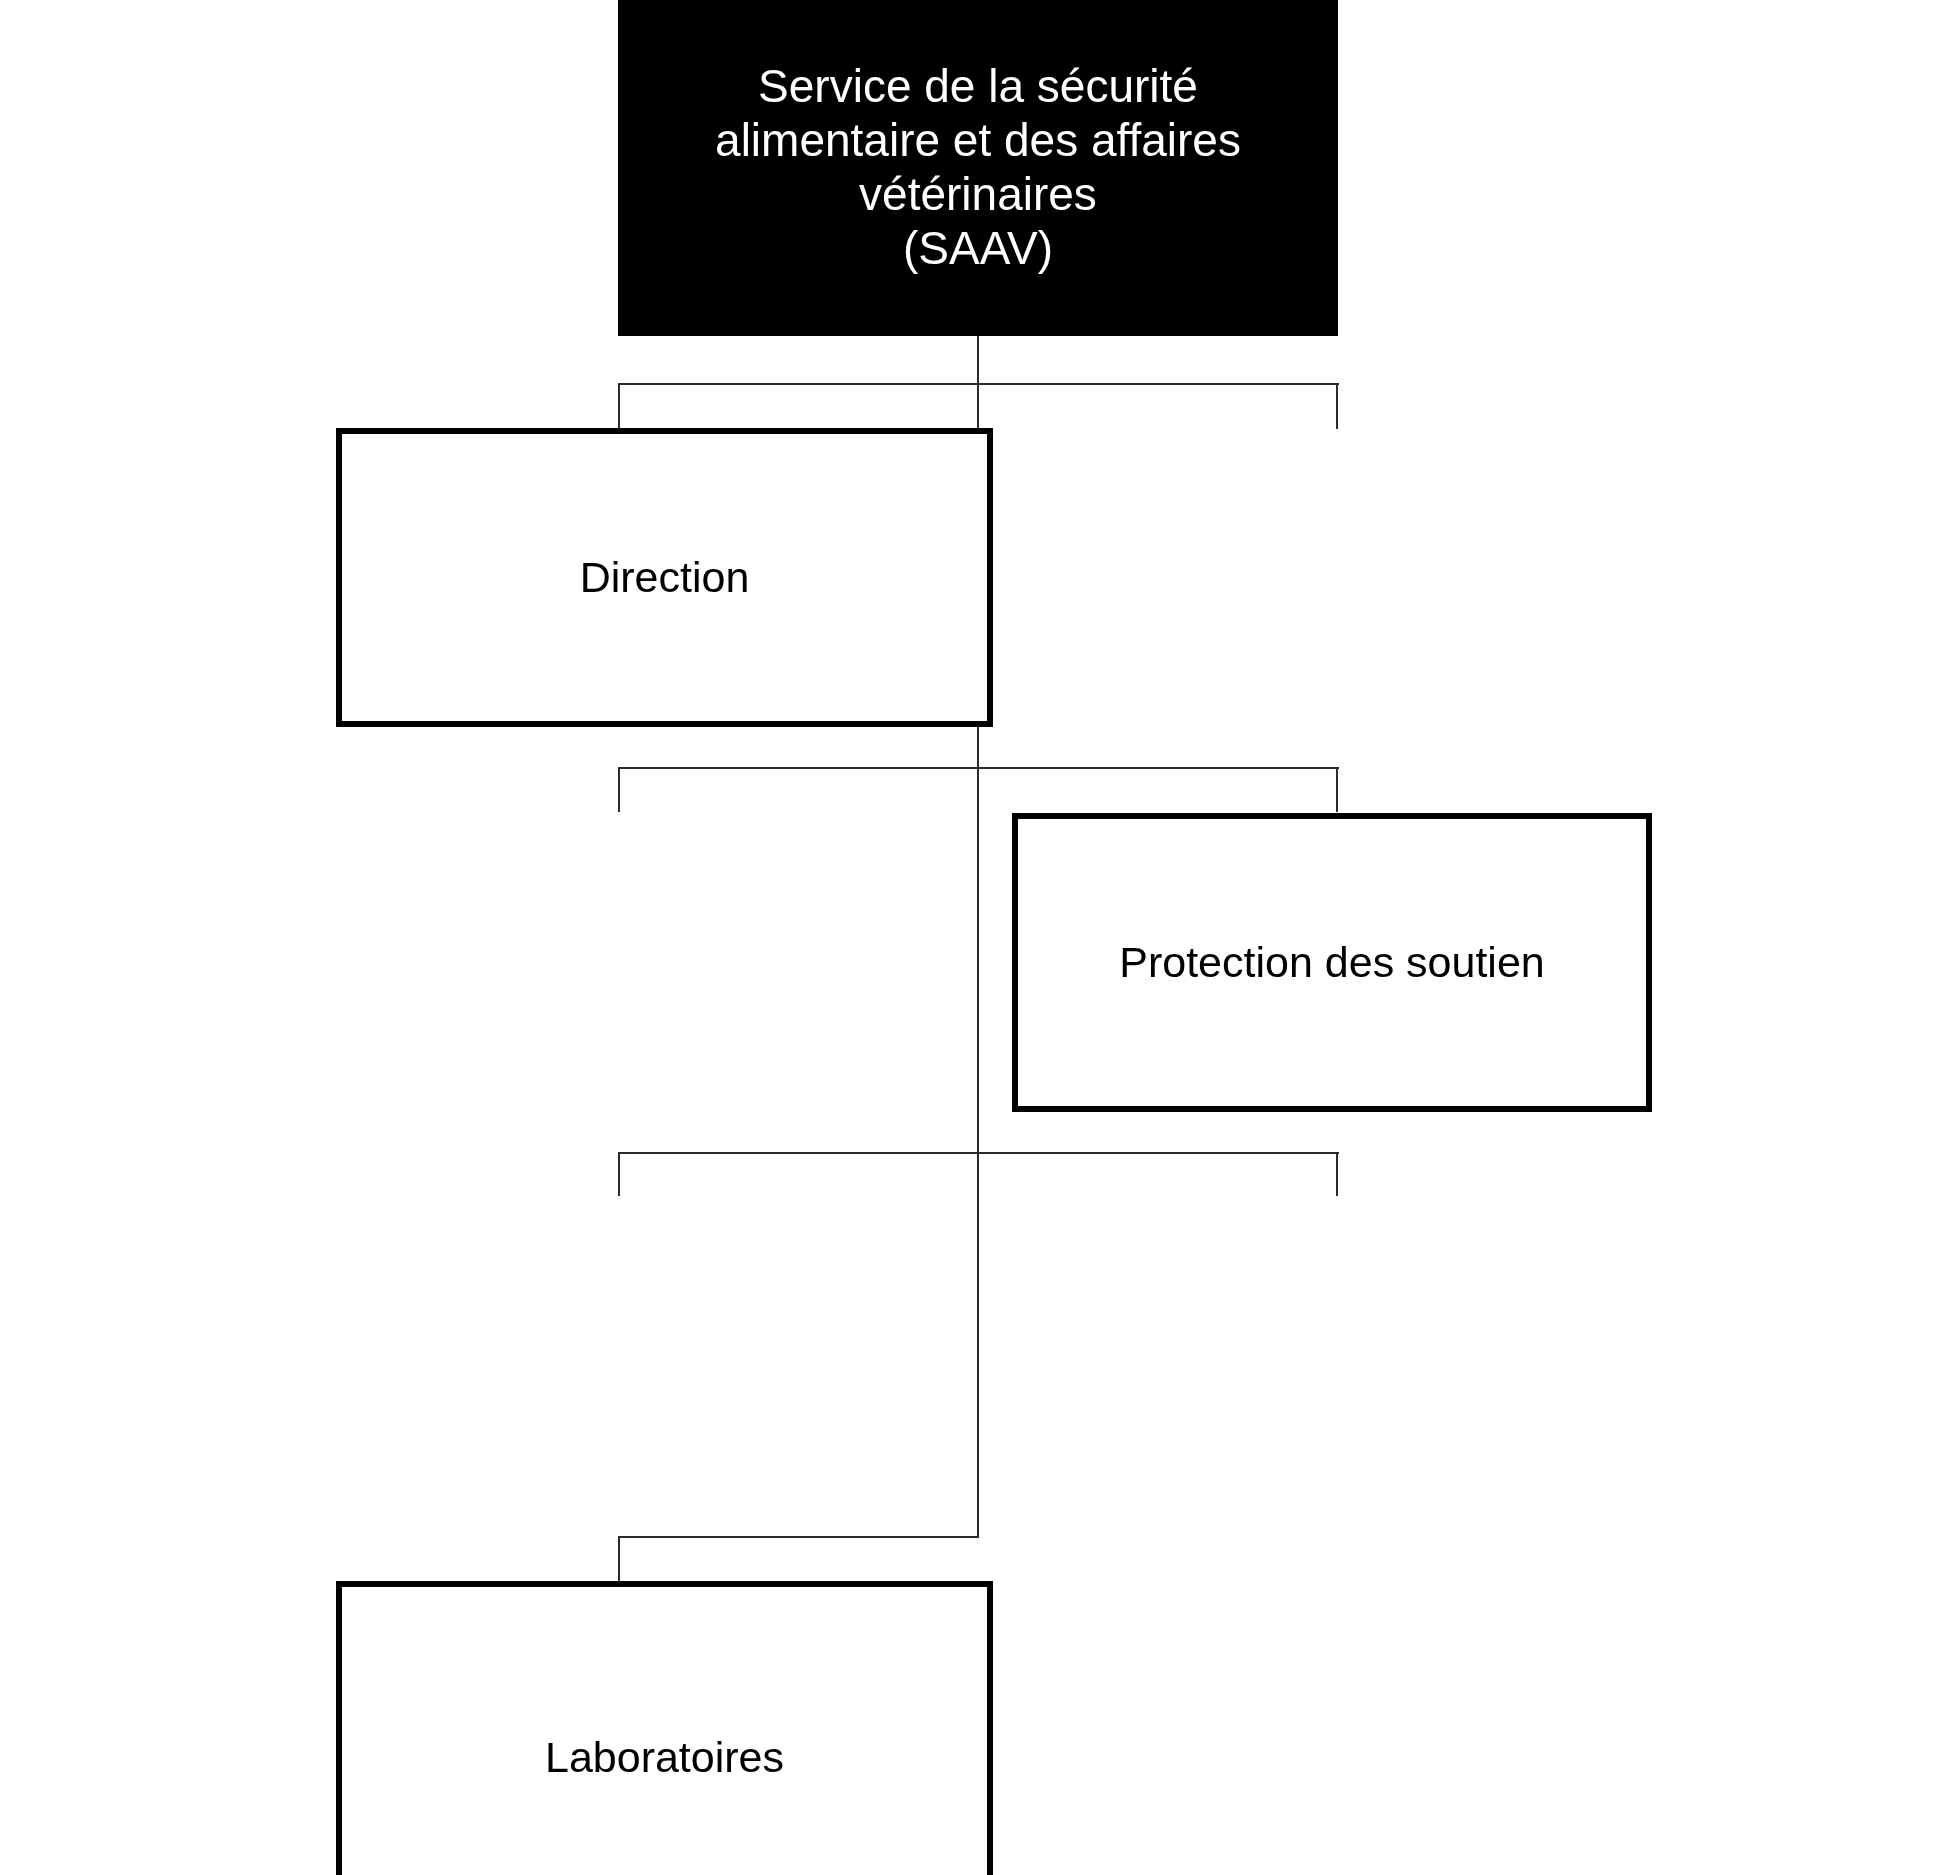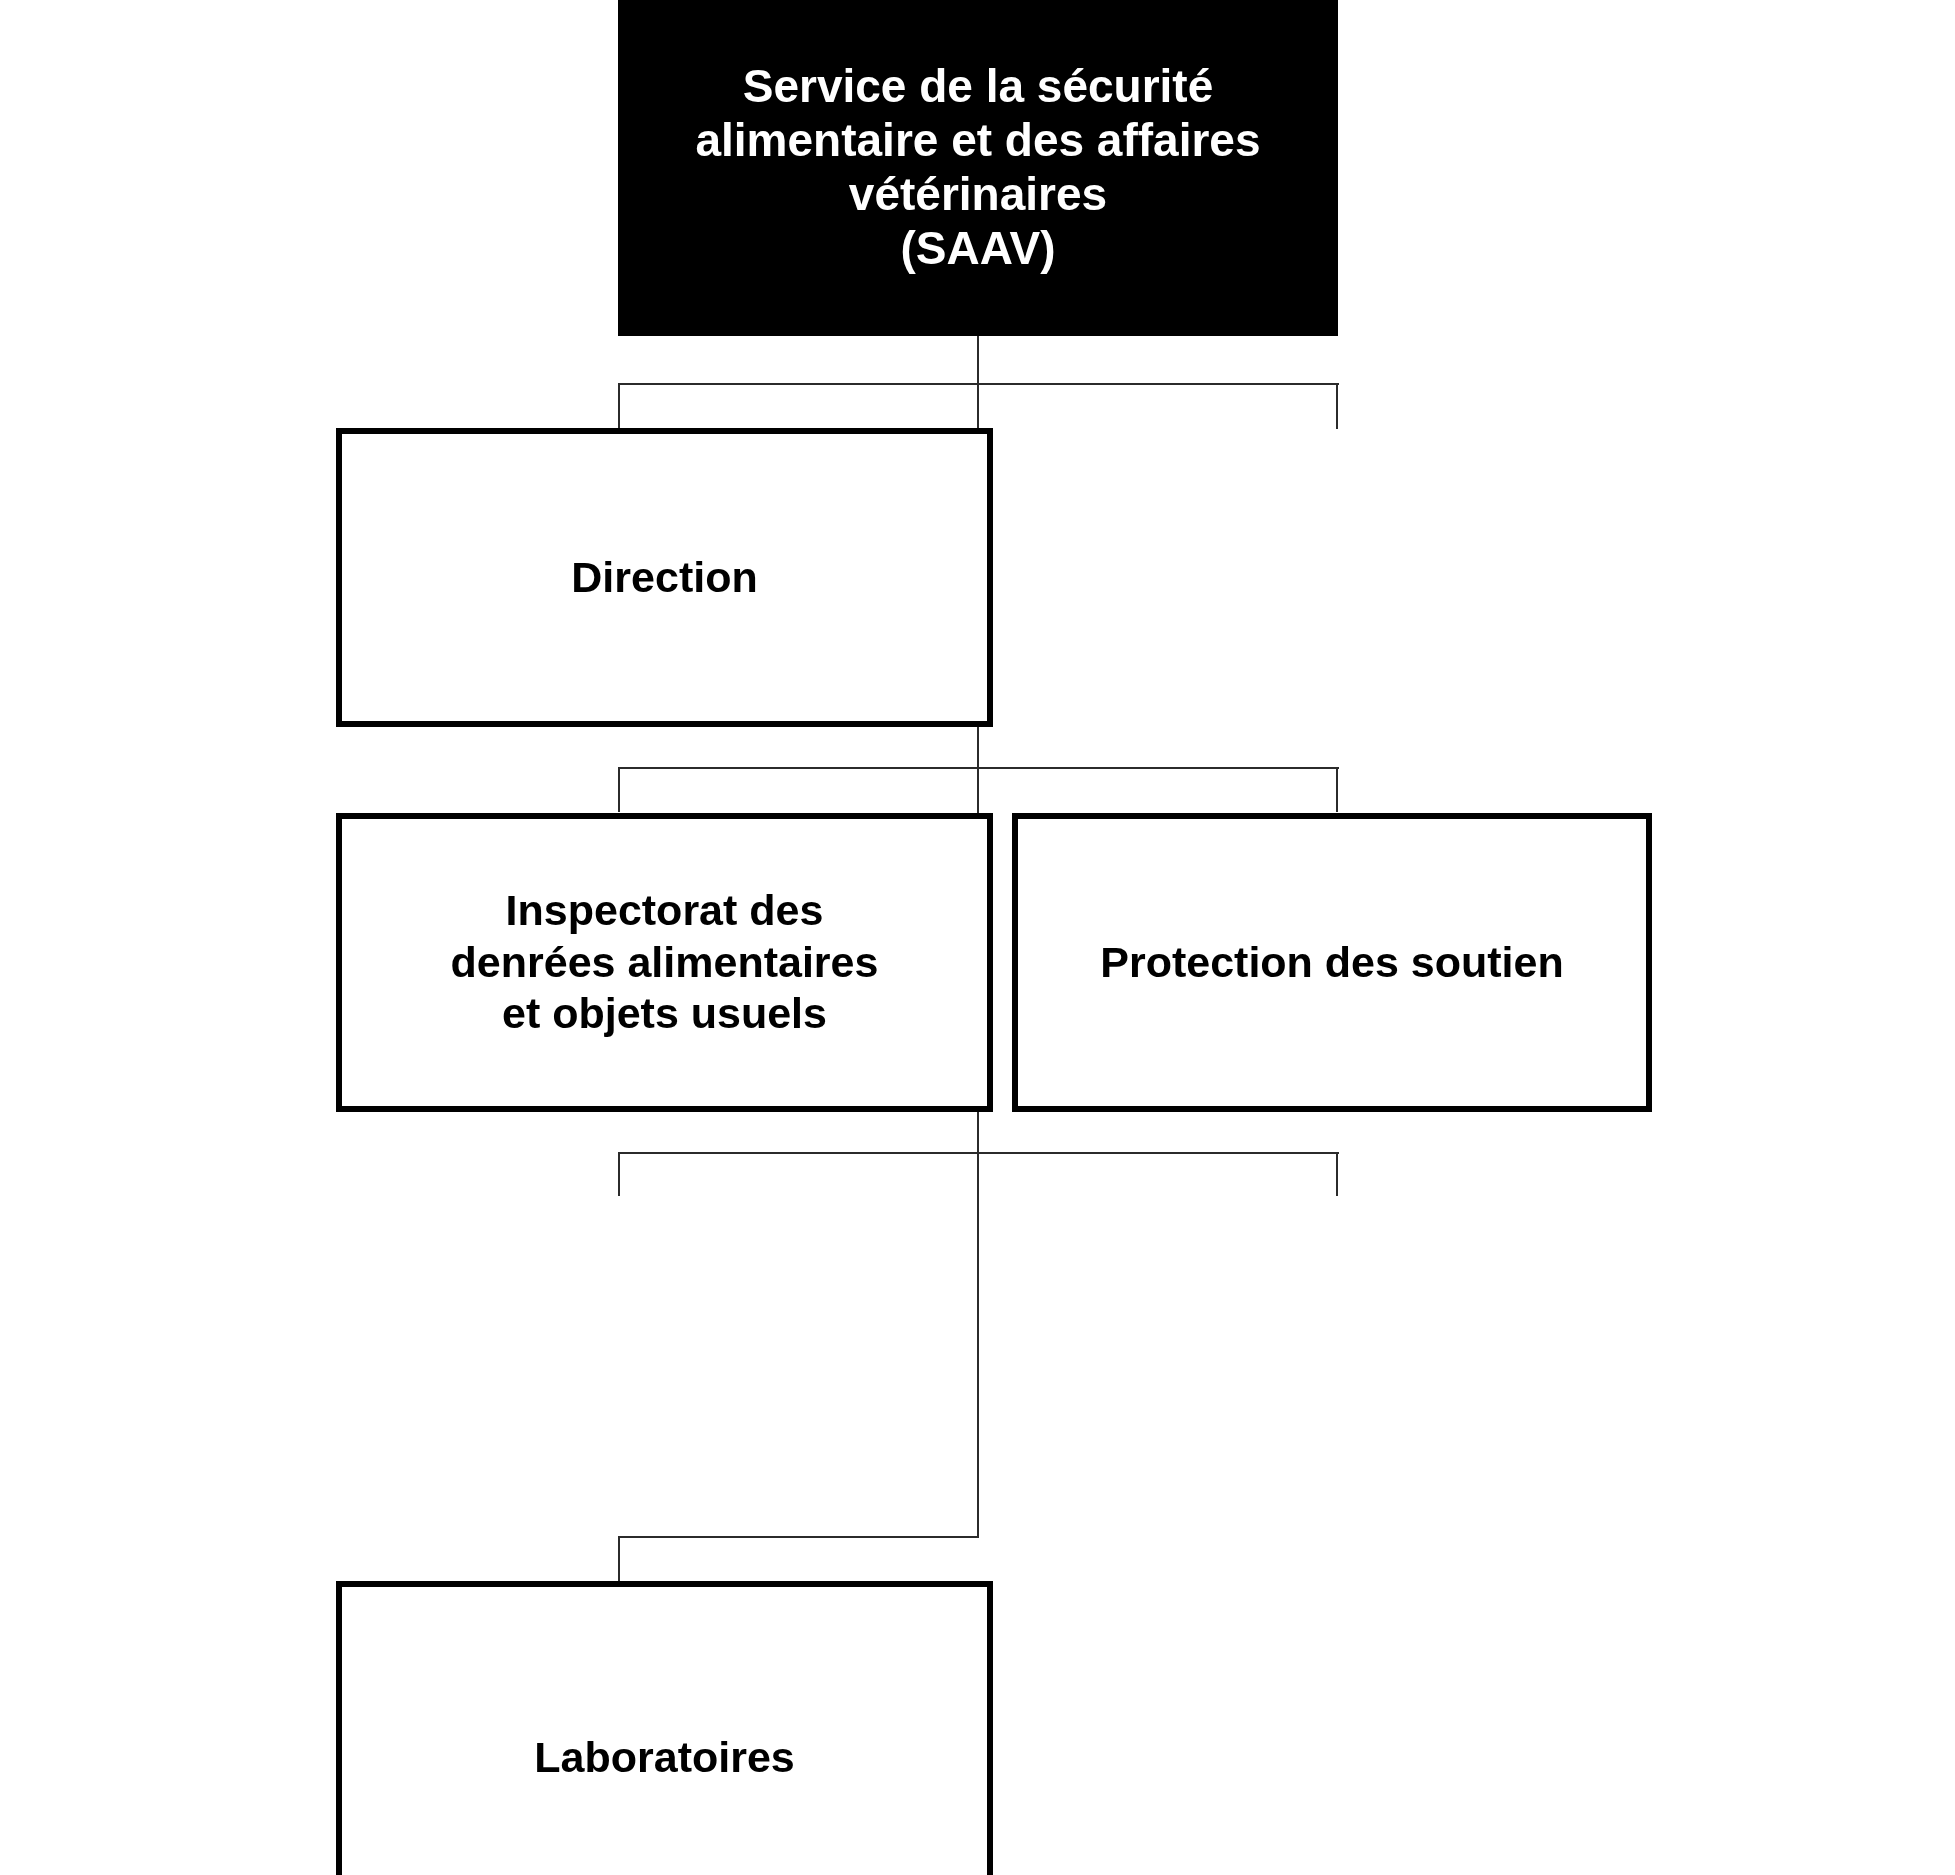--- a/index.html
+++ b/index.html
@@ -9,21 +9,20 @@
   }
   body {
     font-family: "Liberation Sans", sans-serif;
   }
   #org-chart {
     position: relative;
     width: 1955px;
     height: 1876px;
     background: #ffffff;
     overflow: hidden;
-    font-weight: bold;
   }
 
   
   .root-node {
     position: absolute;
     left: 618px;
     top: 0px;
     width: 720px;
     height: 336px;
     background: #000000;
@@ -127,25 +126,20 @@
   <div class="conn conn-v drop-left b3-d"></div>
   <div class="conn conn-v drop-right b3-d"></div>
 
   <div class="conn conn-h bracket-h-left b4-h"></div>
   <div class="conn conn-v drop-left b4-d"></div>
 
   <div class="node col-left row-1">
     <div class="node-label">Direction</div>
   </div>
 
-  <div class="node col-left row-2">
-    <div class="node-label">Inspectorat des
-denrées alimentaires
-et objets usuels</div>
-  </div>
   <div class="node col-right row-2">
     <div class="node-label">Protection des soutien</div>
   </div>
 
 
   <div class="node col-left row-4">
     <div class="node-label">Laboratoires</div>
   </div>
 
 </div>

